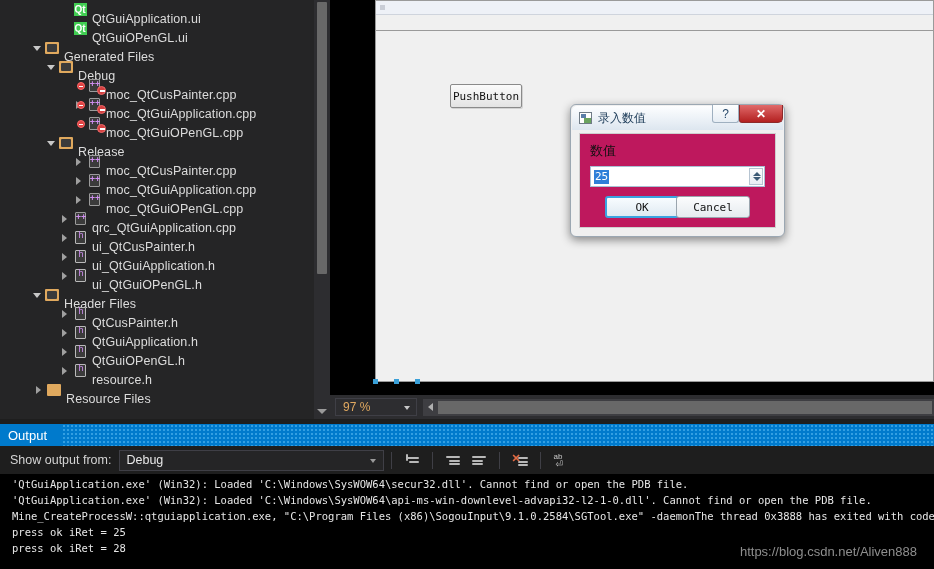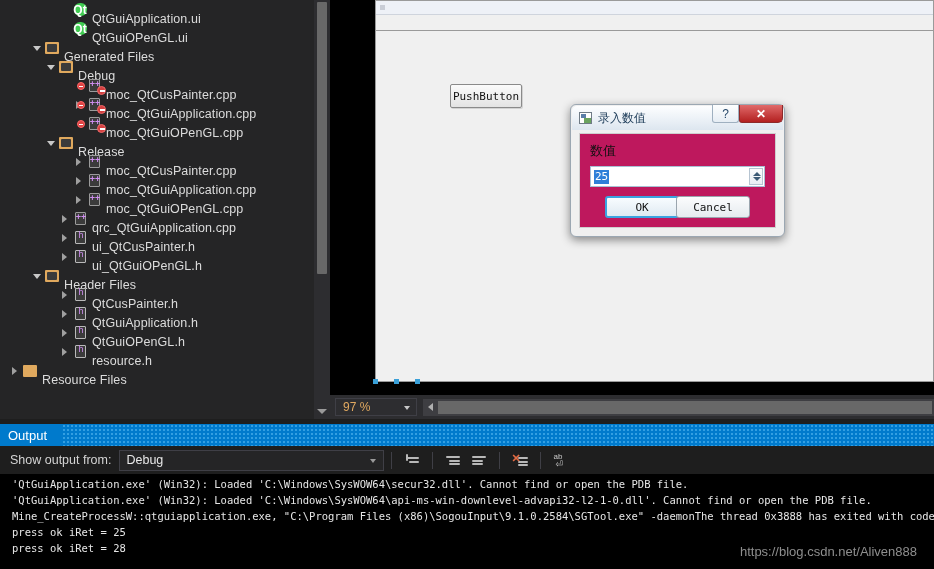--- a/index.html
+++ b/index.html
@@ -46,22 +46,22 @@
     border-top: 5px solid #c8c8c8;
     border-left: 4px solid transparent;
     border-right: 4px solid transparent;
     margin-top:2px;
   }
   .ico { width: 18px; min-width:18px; height:16px; position: relative; margin-right: 3px;
          display:flex;align-items:center;justify-content:center; }
   .lbl { letter-spacing: 0.1px; margin-top: 18px; }
 
   
-  .ico-qt { width:13px;height:13px;background:#41cd52;border-radius:6px;
-            color:#fff;font-size:12px;font-weight:bold;display:flex;
+  .ico-qt { width:13px;height:13px;background:#41cd52;border-radius:0;
+            color:#fff;font-size:10px;font-weight:bold;display:flex;
             align-items:center;justify-content:center;font-family:"Liberation Sans",sans-serif;}
   .ico-folder-gen { width:14px;height:12px;background:#e0a95e;border-radius:1px;position:relative;}
   .ico-folder-gen::after{content:"";position:absolute;left:2px;top:2px;width:10px;height:8px;
             background:#3b3b3b;border-radius:1px;}
   .ico-folder { width:14px;height:12px;background:#e0a95e;border-radius:1px;}
   .ico-cpp { width:11px;height:13px;background:#3b3b3b;border:1px solid #9b9b9b;border-radius:1px;
              position:relative;}
   .ico-cpp::after{content:"++";position:absolute;left:0;top:-1px;width:11px;text-align:center;
              font-size:9px;color:#cf8ef0;font-weight:bold;}
   .ico-h { width:11px;height:13px;background:#3b3b3b;border:1px solid #b9b9b9;border-radius:1px;
@@ -322,20 +322,27 @@
         <span class="ico badge-wrap">
           <span class="ico-h"></span>
         </span>
         <span class="lbl">ui_QtCusPainter.h</span>
       </div>
       <div class="tree-row" style="padding-left: 58px;">
         <span class="expander collapsed"></span>
         <span class="ico badge-wrap">
           <span class="ico-h"></span>
         </span>
+        <span class="lbl">ui_QtGuiApplication.h</span>
+      </div>
+      <div class="tree-row" style="padding-left: 58px;">
+        <span class="expander collapsed"></span>
+        <span class="ico badge-wrap">
+          <span class="ico-h"></span>
+        </span>
         <span class="lbl">ui_QtGuiOPenGL.h</span>
       </div>
       <div class="tree-row" style="padding-left: 30px;">
         <span class="expander expanded"></span>
         <span class="ico badge-wrap">
           <span class="ico-folder-gen"></span>
         </span>
         <span class="lbl">Header Files</span>
       </div>
       <div class="tree-row" style="padding-left: 58px;">
@@ -359,21 +366,21 @@
         </span>
         <span class="lbl">QtGuiOPenGL.h</span>
       </div>
       <div class="tree-row" style="padding-left: 58px;">
         <span class="expander collapsed"></span>
         <span class="ico badge-wrap">
           <span class="ico-h"></span>
         </span>
         <span class="lbl">resource.h</span>
       </div>
-      <div class="tree-row" style="padding-left: 8px;">
+      <div class="tree-row" style="padding-left: 32px;">
         <span class="expander collapsed"></span>
         <span class="ico badge-wrap">
           <span class="ico-folder"></span>
         </span>
         <span class="lbl">Resource Files</span>
       </div>
     </div>
   <div id="tree-scrollbar">
     <div id="tree-scroll-thumb"></div>
     <div id="tree-scroll-down"></div>

